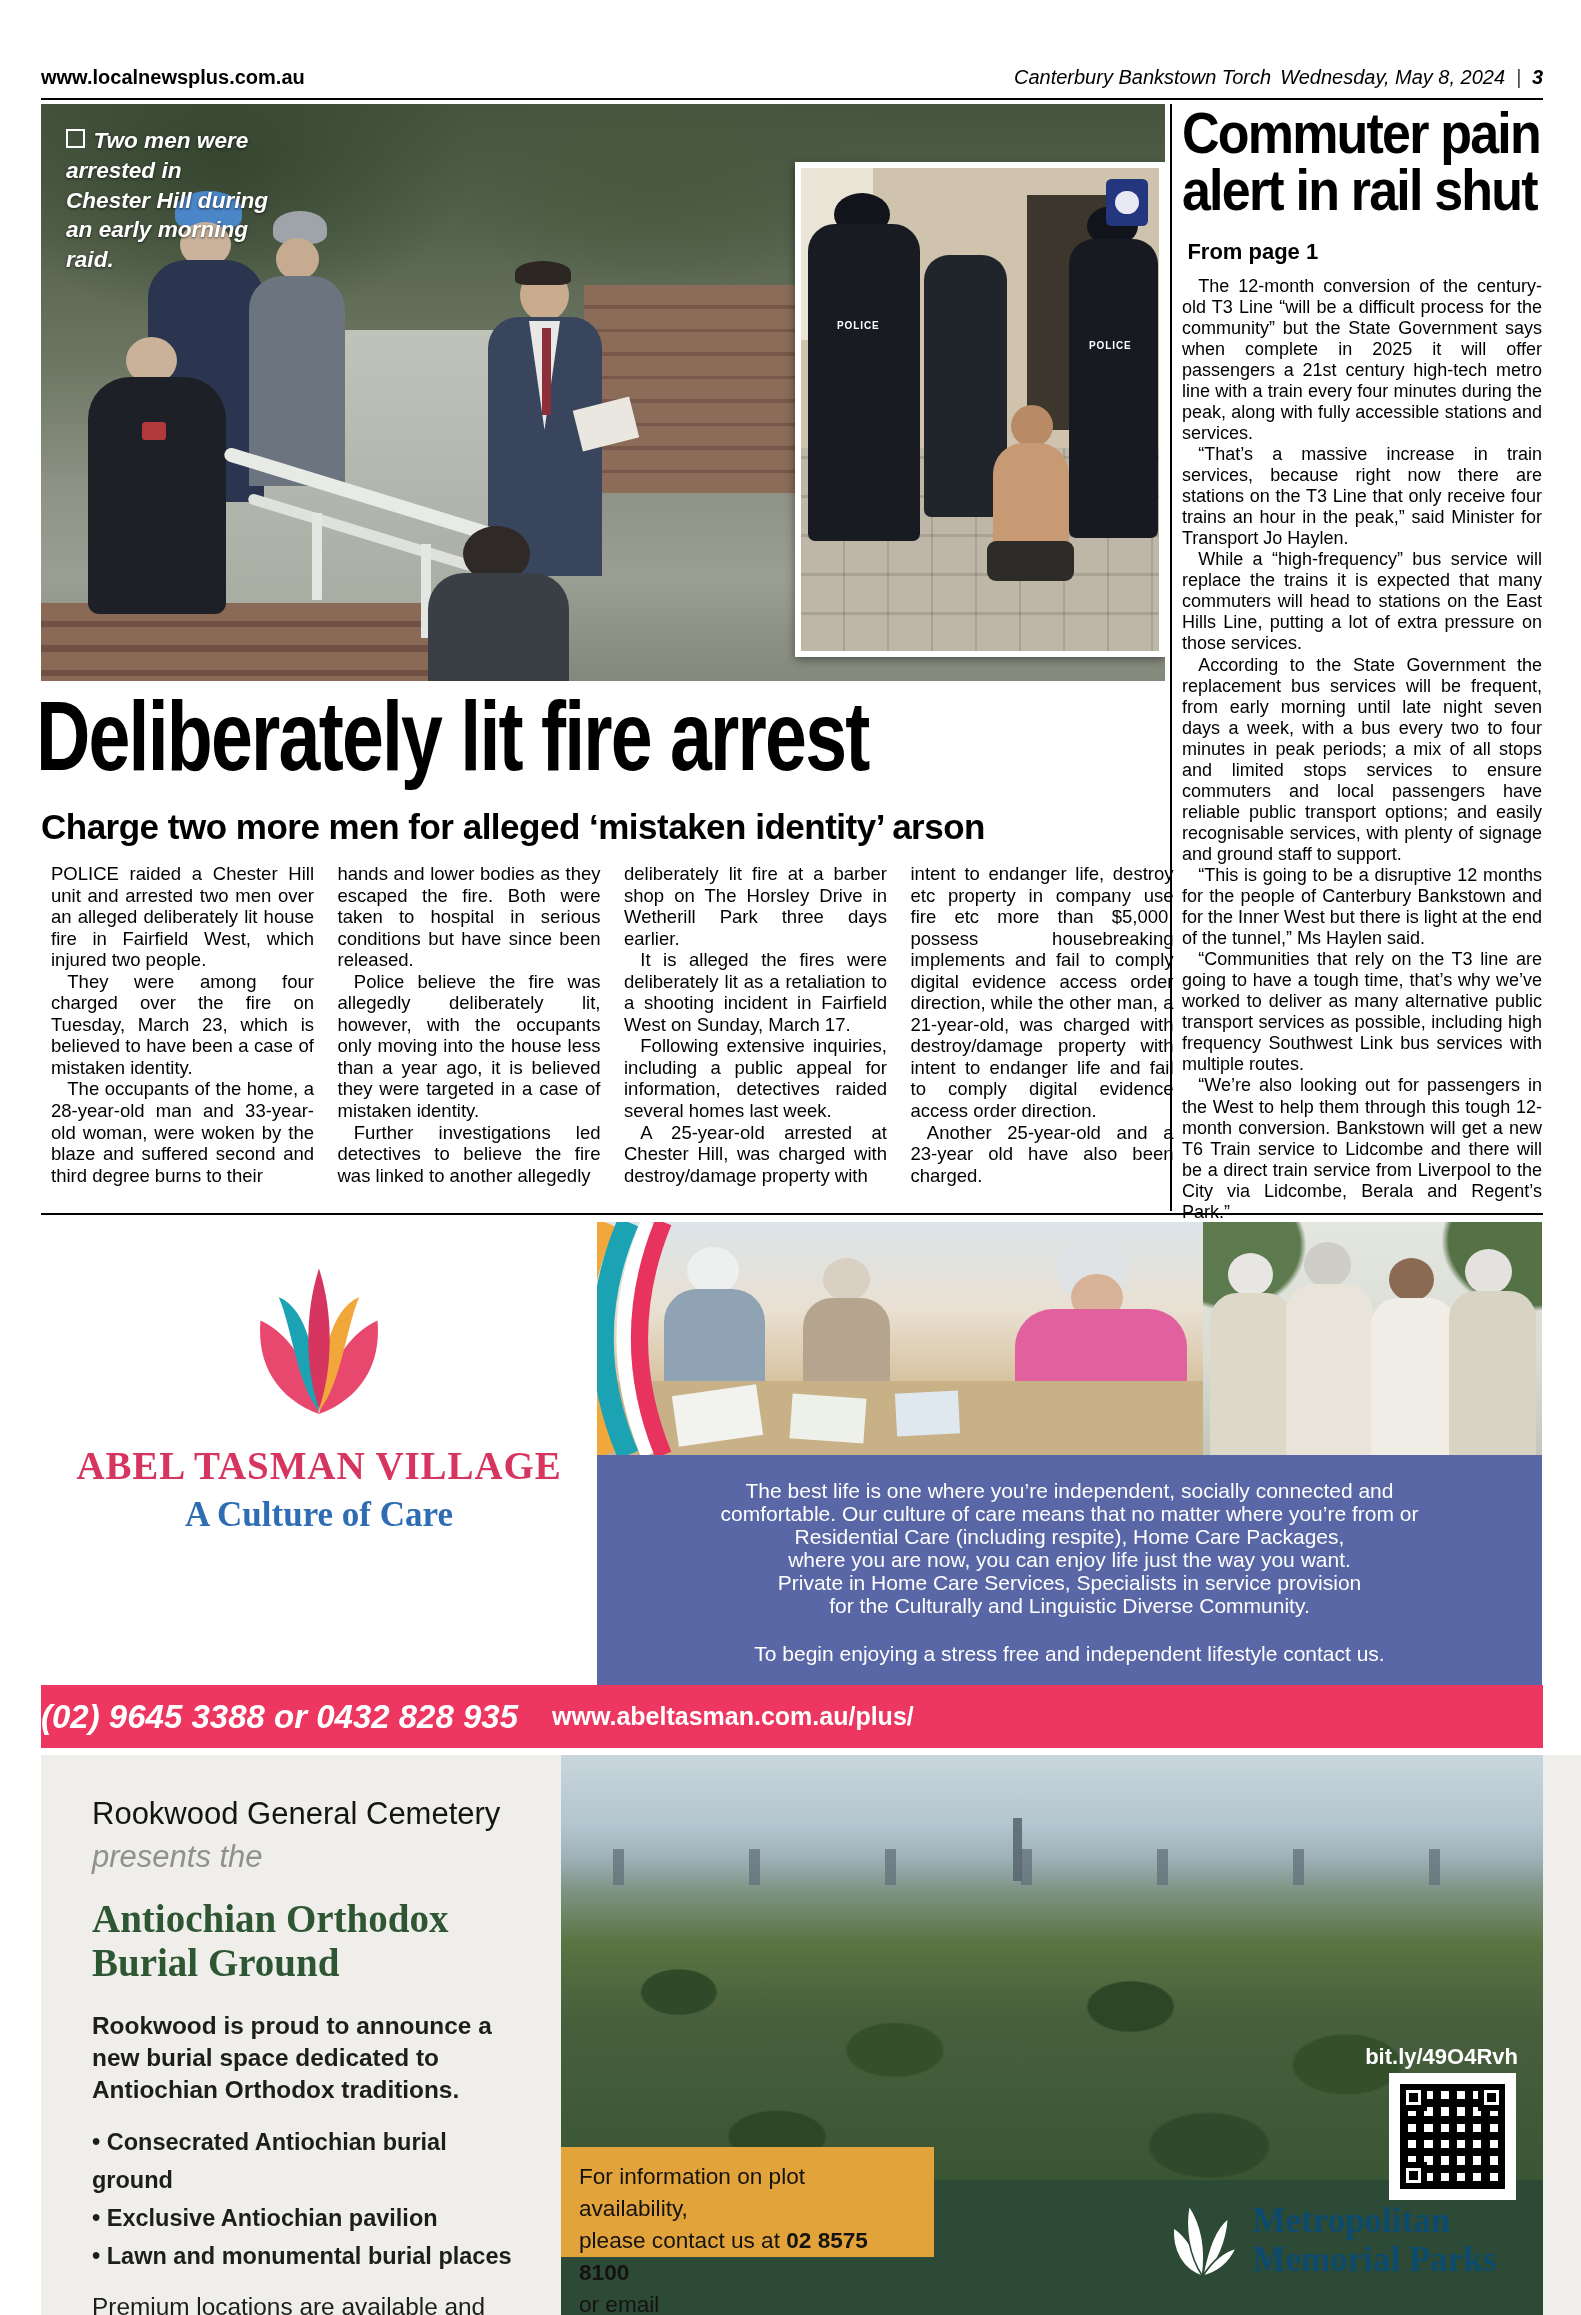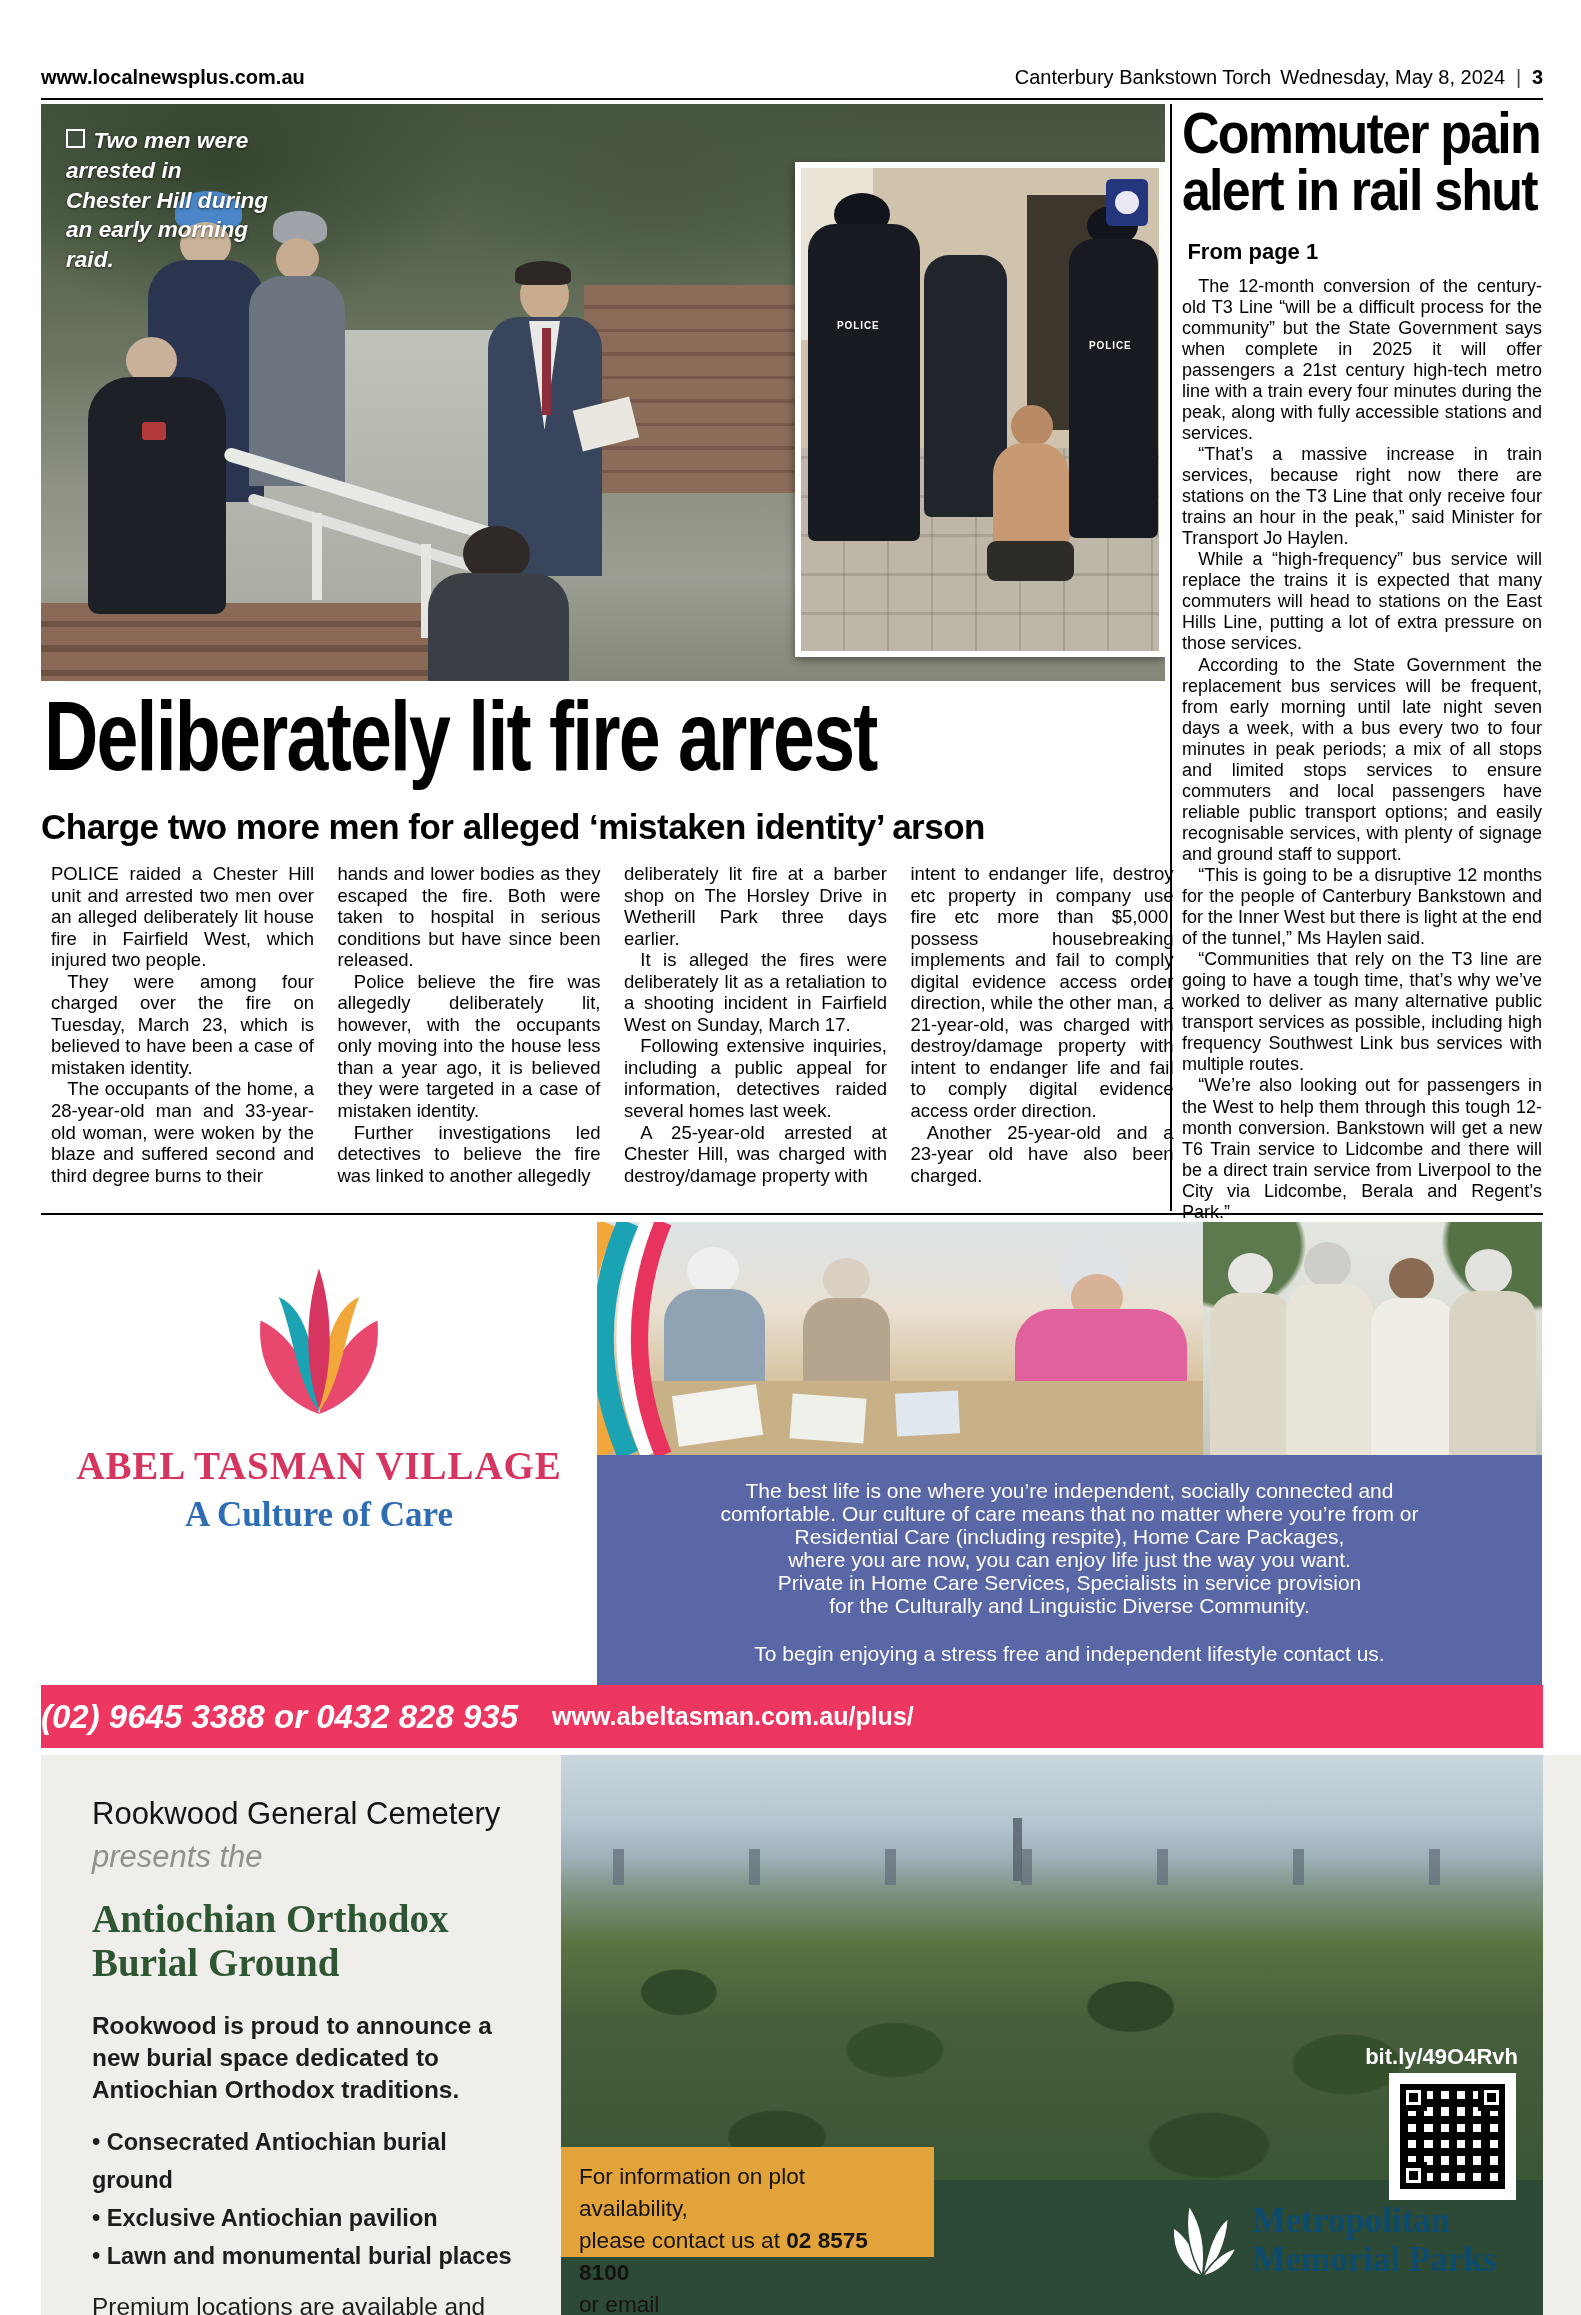--- a/index.html
+++ b/index.html
@@ -3,21 +3,21 @@
 <meta charset="utf-8">
 <style>
   html,body{margin:0;padding:0;background:#ffffff;}
   .page{position:relative;width:1581px;height:2316px;background:#ffffff;overflow:hidden;
         font-family:"Liberation Sans","DejaVu Sans",sans-serif;color:#000;margin-top:24px;}
 
   
   .header-bar{position:absolute;left:41px;top:42px;width:1502px;display:flex;
               justify-content:space-between;align-items:flex-end;font-size:20px;}
   .hdr-url{font-weight:bold;}
-  .hdr-right{display:flex;gap:9px;align-items:flex-end;}
+  .hdr-right{display:flex;gap:9px;align-items:flex-end;font-style:italic;}
   .hdr-sep{color:#444;font-weight:300;padding:0 1.8px;}
   .hdr-page{font-weight:bold;}
   .header-rule{position:absolute;left:41px;top:74px;width:1502px;height:1.8px;background:#000;}
 
   
   .main-photo{position:absolute;left:41px;top:80px;width:1124px;height:577px;overflow:hidden;
       background:linear-gradient(180deg,#46543f 0%,#55634c 22%,#6d7663 45%,#8d9284 66%,#9b9f93 82%,#83887a 100%);}
   .b{position:absolute;}
   .blobshade{border-radius:50%;}
   .photo-caption{position:absolute;left:25px;top:22px;width:204px;color:#fff;
@@ -38,21 +38,21 @@
   
   .v-rule{position:absolute;left:1170px;top:80px;width:1.8px;height:1107px;background:#000;}
   .rail{position:absolute;left:1182px;top:81px;width:360px;}
   .rail-headline{margin:0;font-size:52px;font-weight:900;letter-spacing:-1.8px;line-height:0.98;
       transform:scale(1.0,1.12);transform-origin:0 0;height:121px;}
   .rail-kicker{font-weight:bold;font-size:22px;margin:12.7px 0 0 5.4px;}
   .rail-body{margin-top:11px;font-size:18px;line-height:1.17;text-align:justify;hyphens:auto;}
   .rail-body p{margin:0;text-indent:16.3px;}
 
   
-  .headline-wrap{position:absolute;left:44px;top:655px;width:1131px;height:123px;}
+  .headline-wrap{position:absolute;left:36px;top:655px;width:1131px;height:123px;}
   .headline{margin:0;font-size:76px;font-weight:900;letter-spacing:-1.8px;white-space:nowrap;
       transform:scale(0.99,1.30);transform-origin:0 0;}
   .subhead{position:absolute;left:41px;top:783px;margin:0;font-size:35px;font-weight:800;
       letter-spacing:-0.5px;white-space:nowrap;}
 
   
   .columns{position:absolute;left:51px;top:839px;width:1124px;height:346px;display:flex;gap:23.5px;overflow:hidden;}
   .col{width:263px;font-size:18.5px;line-height:1.165;text-align:justify;hyphens:auto;}
   .col p{margin:0;text-indent:16.3px;}
   .col p.noindent{text-indent:0;}

